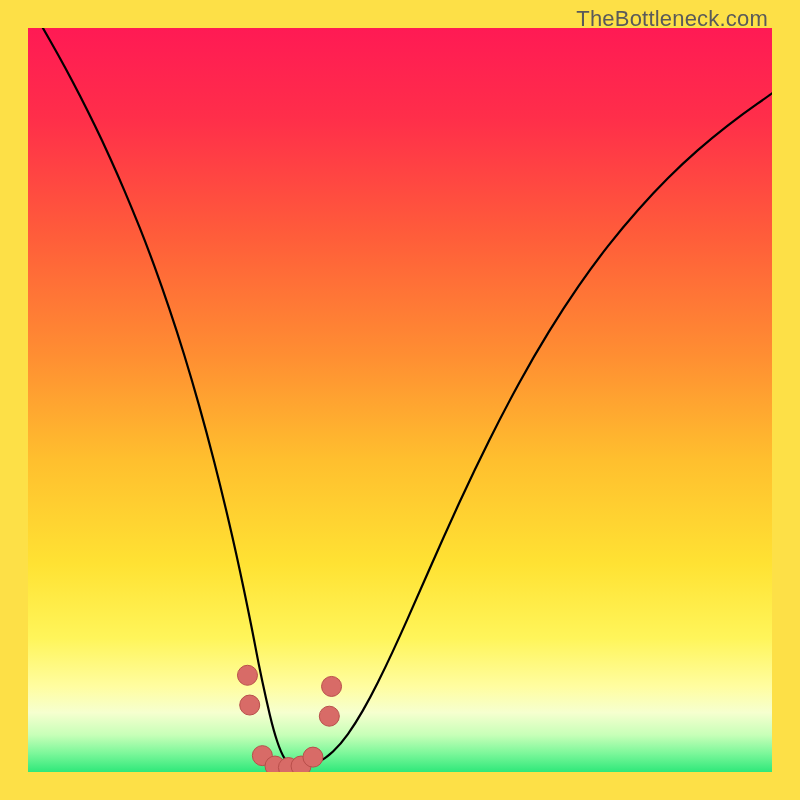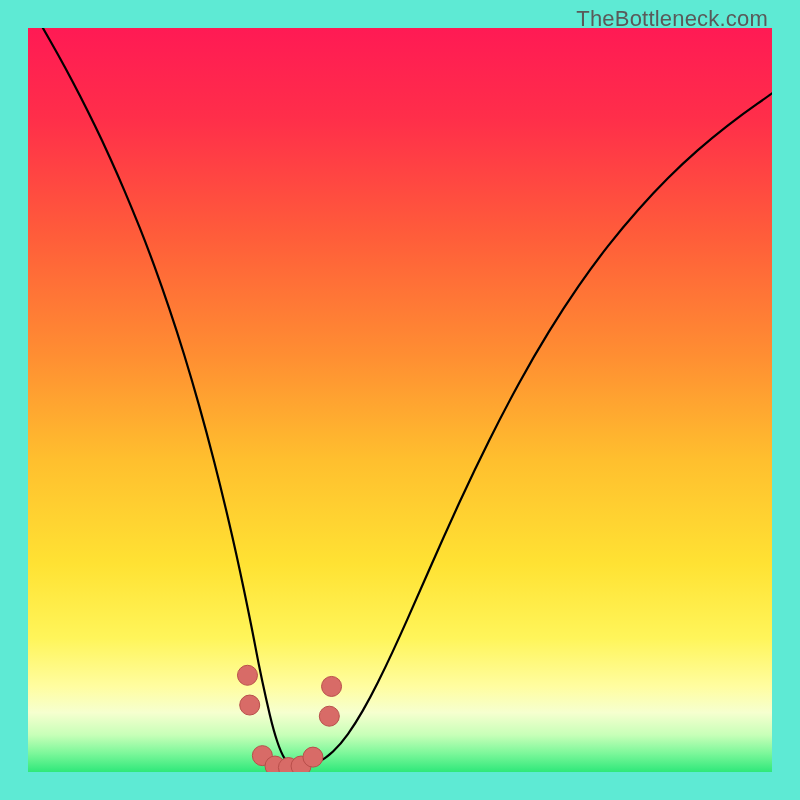--- a/index.html
+++ b/index.html
@@ -8,21 +8,21 @@
     width: 800px;
     height: 800px;
     overflow: hidden;
     background: #000;
     font-family: Arial, Helvetica, sans-serif;
   }
   .frame {
     position: absolute;
     top: 0; left: 0;
     width: 800px; height: 800px;
-    background: #5eead4;
+    background: #fde047;
   }
   .plot-area {
     position: absolute;
     top: 28px;
     left: 28px;
     width: 744px;
     height: 744px;
     overflow: hidden;
   }
   .gradient {

